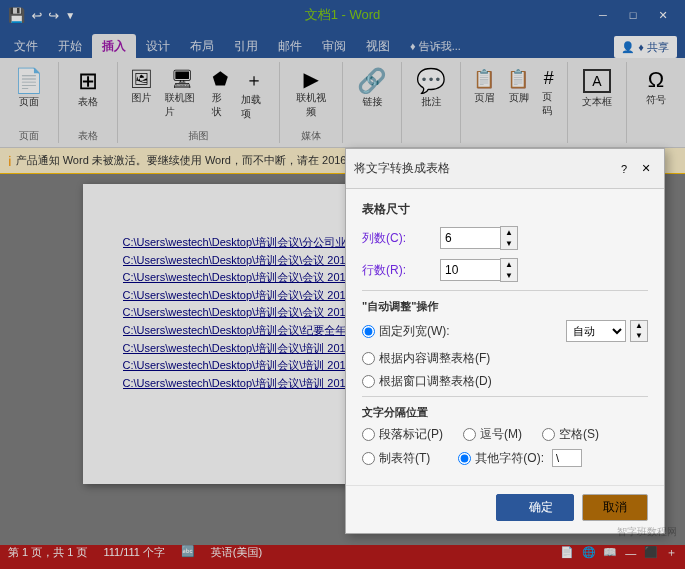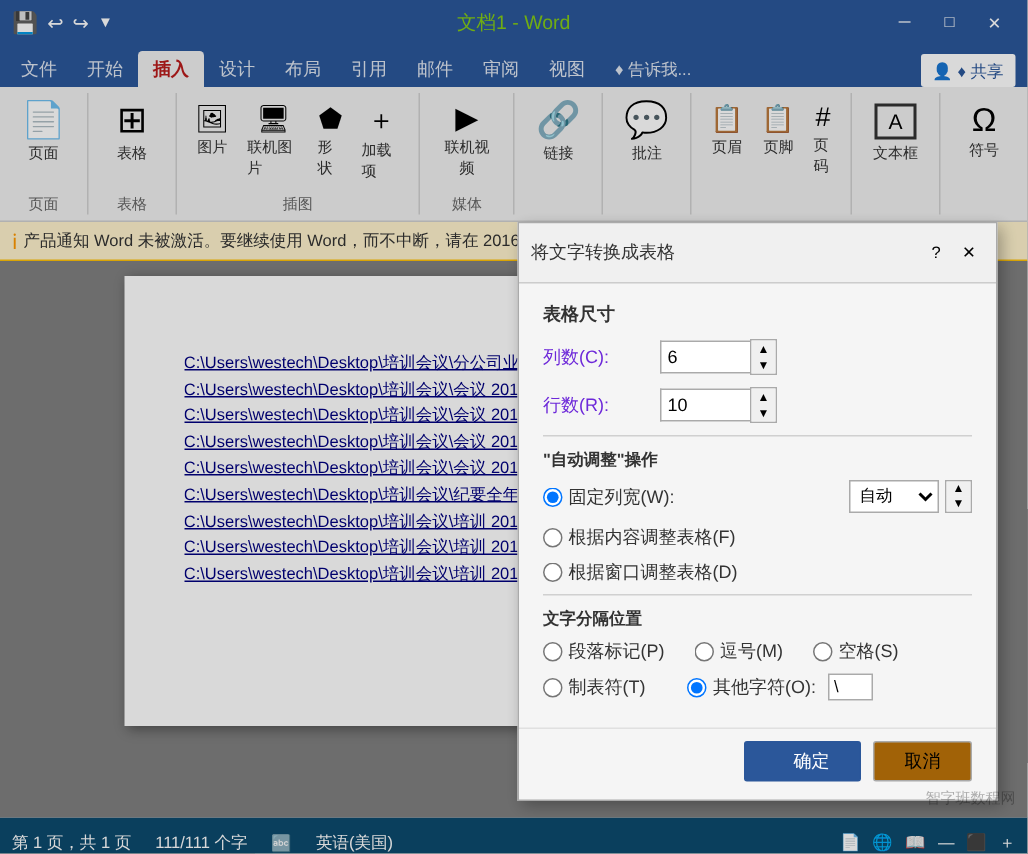--- a/index.html
+++ b/index.html
@@ -31,21 +31,21 @@
     .tab-item {
       padding: 4px 10px;
       font-size: 12px;
       color: rgba(255,255,255,0.85);
       cursor: pointer;
       border-radius: 3px 3px 0 0;
       height: 24px;
       display: flex;
       align-items: center;
     }
-    .tab-item.active { background: #f0f0f0; color: #b91c1c; font-weight: 600; }
+    .tab-item.active { background: #f0f0f0; color: #a21caf; font-weight: 600; }
     .tab-right { margin-left: auto; display: flex; align-items: center; gap: 4px; padding-right: 8px; }
     .share-btn {
       background: white;
       color: #2b579a;
       border: none;
       border-radius: 2px;
       padding: 2px 8px;
       font-size: 11px;
       cursor: pointer;
       height: 22px;
@@ -143,24 +143,24 @@
       padding: 30px 40px;
       font-size: 11px;
       line-height: 1.6;
       color: #333;
       overflow: hidden;
     }
     .doc-line { display: block; color: #000080; text-decoration: underline; white-space: nowrap; overflow: hidden; }
 
     
     .status-bar {
-      background: #0c4a6e;
+      background: #b91c1c;
       height: 24px;
       display: flex;
-      align-items: flex-end;
+      align-items: flex-start;
       padding: 0 8px;
       font-size: 11px;
       color: white;
       gap: 16px;
     }
     .status-right { margin-left: auto; display: flex; align-items: center; gap: 8px; }
 
     
     .dialog-overlay {
       position: fixed;

